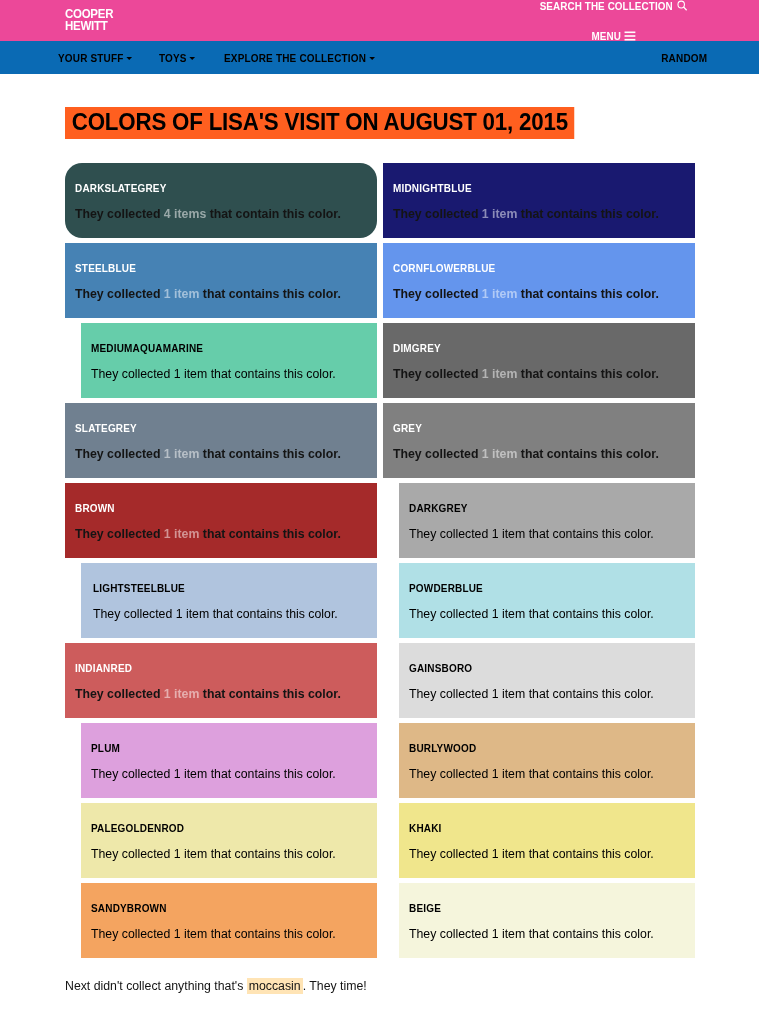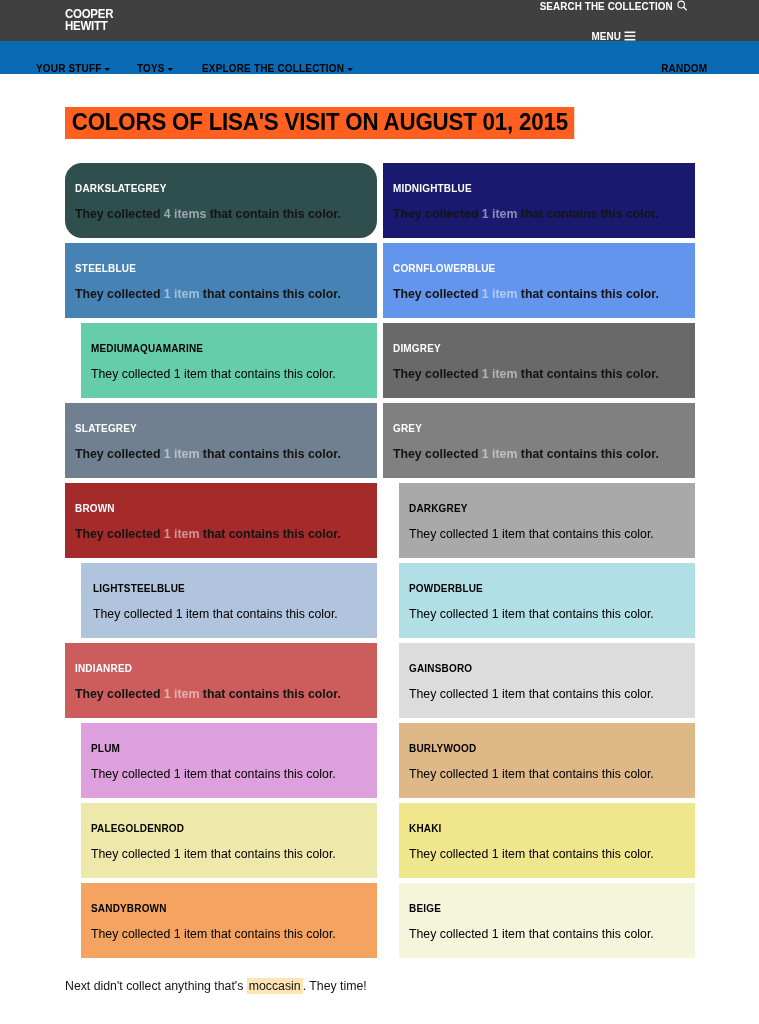--- a/index.html
+++ b/index.html
@@ -8,21 +8,21 @@
     margin: 0; padding: 0;
     background: #ffffff;
     width: 759px;
     font-family: "Liberation Sans", sans-serif;
   }
   body { width: 759px; min-height: 1024px; position: relative; }
 
   
   .topbar {
     height: 41px;
-    background: #404040;
+    background: #ec4899;
     display: flex;
     align-items: center;
     padding: 0 16px 0 65px;
   }
   .logo {
     color: #ffffff;
     font-weight: bold;
     font-size: 12.5px;
     line-height: 11.5px;
     letter-spacing: -0.3px;
@@ -52,22 +52,22 @@
     transform: scaleX(0.94);
   }
   .ico { display: inline-block; line-height: 0; }
   .ico svg { display: block; }
 
   
   .navbar {
     height: 34px;
     background: #0a6ab4;
     display: flex;
-    align-items: flex-end;
-    padding: 0 51px 0 34px;
+    align-items: center;
+    padding: 0 51px 0 56px;
     border-bottom: 1px solid #ffffff;
   }
   .nav-item {
     color: #000000;
     font-size: 10.5px;
     font-weight: bold;
     text-transform: uppercase;
     letter-spacing: 0.2px;
     margin-right: 24px;
     white-space: nowrap;

